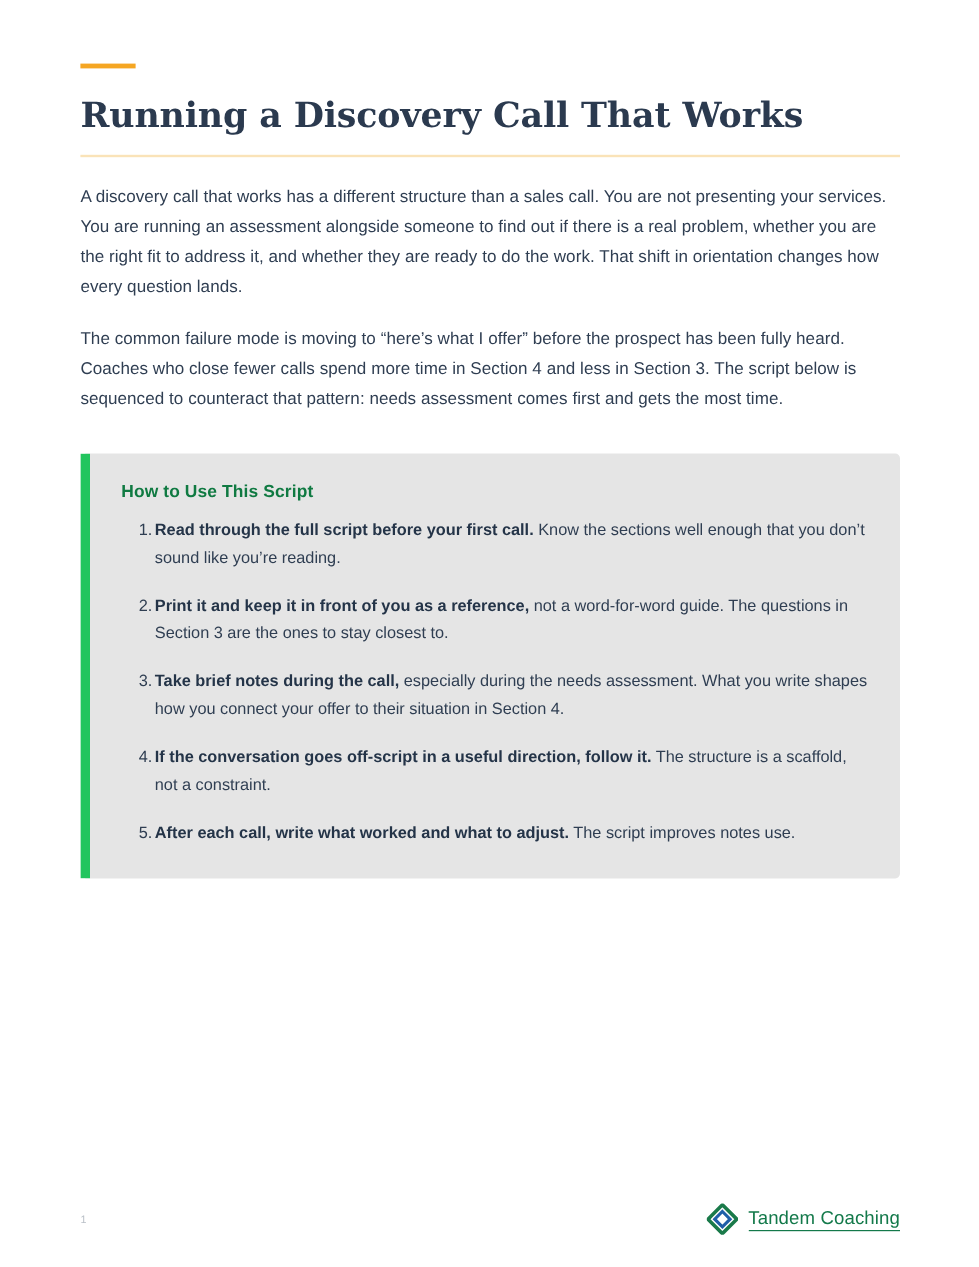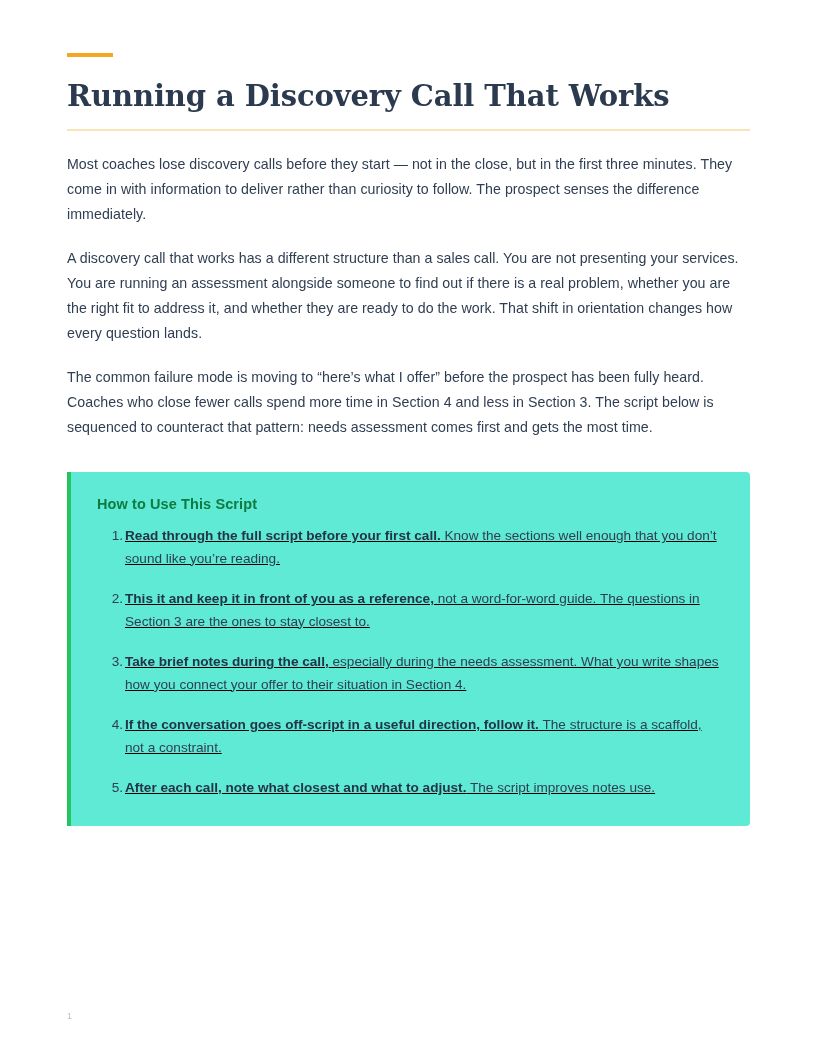--- a/index.html
+++ b/index.html
@@ -66,42 +66,41 @@
     color: #2f3e52;
     margin: 0 0 19px 0;
     letter-spacing: 0.05px;
   }
   .para:last-child { margin-bottom: 16px; }
 
   
   .callout {
     position: relative;
     margin-top: 32px;
-    background: #5eead4;
-    border-left: 4px solid #22c55e;
+    background: #e5e5e5;
+    border-left: 8px solid #22c55e;
     border-radius: 0 4px 4px 0;
     width: 683px;
     box-sizing: border-box;
     padding: 24px 26px 26px 26px;
   }
 
   .callout-title {
     font-size: 14.5px;
     font-weight: bold;
     color: #107a42;
     margin: 0 0 13px 0;
     letter-spacing: 0.1px;
   }
 
   .callout-list {
     list-style: none;
     counter-reset: steps;
     margin: 0;
     padding: 0;
-    text-decoration: underline;
   }
 
   .callout-item {
     counter-increment: steps;
     position: relative;
     padding-left: 28px;
     font-size: 13.6px;
     line-height: 22.5px;
     color: #2f3e52;
     margin-bottom: 18px;
@@ -173,47 +172,55 @@
 
   <div class="content">
 
     <div class="accent-bar"></div>
 
     <h1 class="doc-title">Running a Discovery Call That Works</h1>
 
     <div class="title-rule"></div>
 
     <div class="body-copy">
-      <p class="para">Most coaches lose discovery calls before they start — not in the close, but in the first three minutes. They come in with information to deliver rather than curiosity to follow. The prospect senses the difference immediately.</p>
       <p class="para">A discovery call that works has a different structure than a sales call. You are not presenting your services. You are running an assessment alongside someone to find out if there is a real problem, whether you are the right fit to address it, and whether they are ready to do the work. That shift in orientation changes how every question lands.</p>
       <p class="para">The common failure mode is moving to “here’s what I offer” before the prospect has been fully heard. Coaches who close fewer calls spend more time in Section 4 and less in Section 3. The script below is sequenced to counteract that pattern: needs assessment comes first and gets the most time.</p>
     </div>
 
     <div class="callout">
       <div class="callout-title">How to Use This Script</div>
 
       <ol class="callout-list">
         <li class="callout-item">
           <span class="lead">Read through the full script before your first call.</span><span> Know the sections well enough that you don’t sound like you’re reading.</span>
         </li>
         <li class="callout-item">
-          <span class="lead">This it and keep it in front of you as a reference,</span><span> not a word-for-word guide. The questions in Section 3 are the ones to stay closest to.</span>
+          <span class="lead">Print it and keep it in front of you as a reference,</span><span> not a word-for-word guide. The questions in Section 3 are the ones to stay closest to.</span>
         </li>
         <li class="callout-item">
           <span class="lead">Take brief notes during the call,</span><span> especially during the needs assessment. What you write shapes how you connect your offer to their situation in Section 4.</span>
         </li>
         <li class="callout-item">
           <span class="lead">If the conversation goes off-script in a useful direction, follow it.</span><span> The structure is a scaffold, not a constraint.</span>
         </li>
         <li class="callout-item">
-          <span class="lead">After each call, note what closest and what to adjust.</span><span> The script improves notes use.</span>
+          <span class="lead">After each call, write what worked and what to adjust.</span><span> The script improves notes use.</span>
         </li>
       </ol>
     </div>
 
   </div>
 
   <div class="footer">
     <div class="page-number">1</div>
 
+    <div class="brand">
+      <span class="brand-mark-wrap">
+        <svg class="brand-mark" viewBox="0 0 26 26" xmlns="http://www.w3.org/2000/svg" aria-hidden="true">
+          <path d="M13 1 L25 13 L13 25 L1 13 Z" fill="none" stroke="#1a7a4a" stroke-width="3"></path>
+          <path d="M13 6.6 L19.4 13 L13 19.4 L6.6 13 Z" fill="none" stroke="#1f5fa8" stroke-width="2.6"></path>
+        </svg>
+      </span>
+      <span class="brand-name">Tandem Coaching</span>
+    </div>
   </div>
 
 </div>
 
 </body></html>

